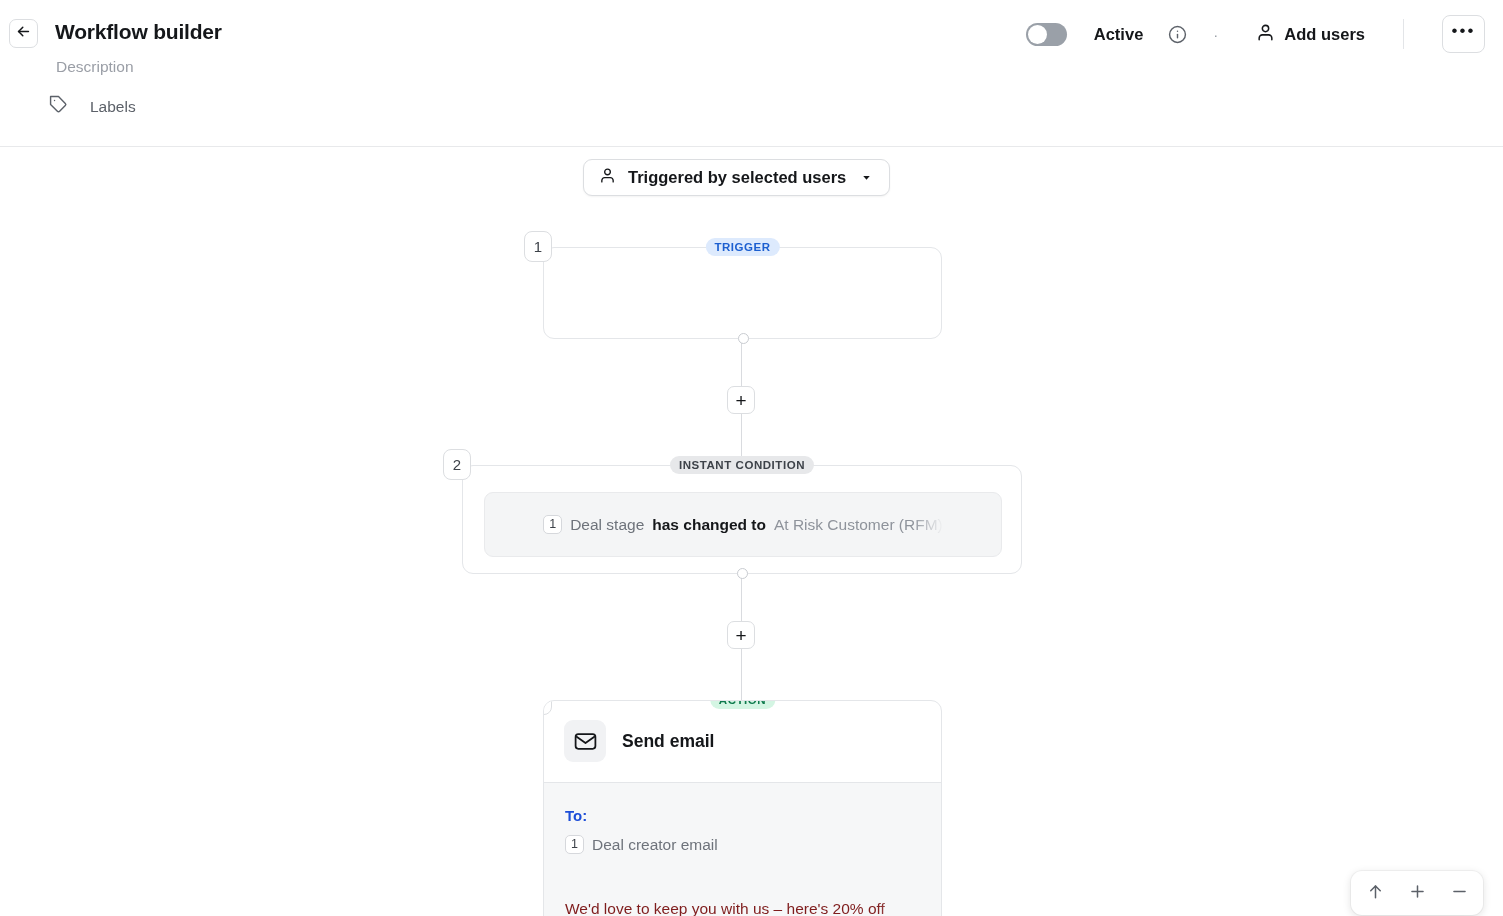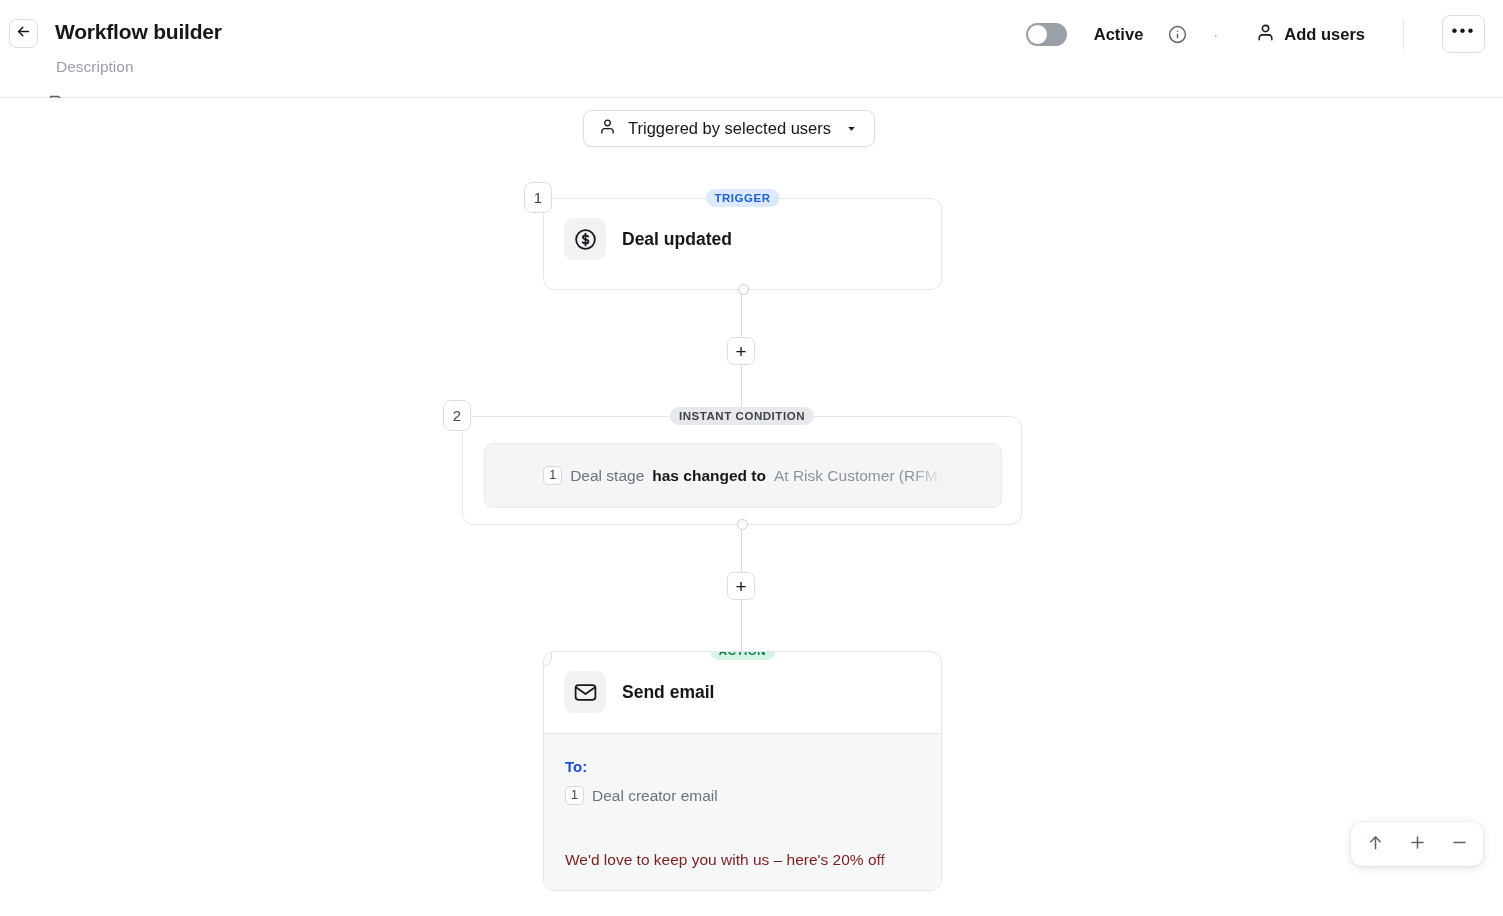--- a/index.html
+++ b/index.html
@@ -9,21 +9,21 @@
     overflow: hidden;
     background: #ffffff;
     font-family: "Liberation Sans", sans-serif;
     color: #15171a;
     -webkit-font-smoothing: antialiased;
   }
 
   
   .header {
     position: relative;
-    height: 98px;
+    height: 147px;
     border-bottom: 1px solid #e8e9eb;
     background: #ffffff;
   }
   .back-btn {
     position: absolute; left: 9px; top: 19px;
     width: 29px; height: 29px;
     border: 1px solid #dcdee1; border-radius: 7px;
     background: #fff;
     display: flex; align-items: center; justify-content: center;
     cursor: pointer;
@@ -84,21 +84,21 @@
     position: absolute; left: 583px; top: 139px - 127px;
     top: 12px;
     height: 37px;
     display: flex; align-items: center; gap: 12px;
     padding: 0 16px 0 15px;
     background: #fff;
     border: 1px solid #dcdee1; border-radius: 9px;
     box-shadow: 0 1px 2px rgba(20,22,26,0.05);
     cursor: pointer;
   }
-  .trigger-select .lbl { font-size: 16.5px; font-weight: normal; color: #15171a; }
+  .trigger-select .lbl { font-size: 16.5px; font-weight: bold; color: #15171a; }
 
   
   .node {
     position: absolute;
     border: 1px solid #e4e6e9;
     border-radius: 11px;
     background: #ffffff;
   }
   .step-num {
     position: absolute; left: -20px; top: -17px;
@@ -279,30 +279,20 @@
   </div>
 
   <div class="line-v" style="left:741px; top:427px; height:126px;"></div>
   <div class="plus-btn" style="left:727px; top:474px;">
     <span>+</span>
   </div>
 
   <div class="node" style="left:543px; top:100px; width:399px; height:92px;">
     <div class="step-num">1</div>
     <div class="badge trigger">TRIGGER</div>
-    <div class="node-head">
-      <div class="icon-tile">
-        <svg width="25" height="25" viewBox="0 0 24 24" fill="none" stroke="#15171a" stroke-width="1.7" stroke-linecap="round" stroke-linejoin="round">
-          <circle cx="12" cy="12" r="9"></circle>
-          <path d="M14.6 9.2c-.5-.7-1.5-1.1-2.6-1.1-1.5 0-2.5.7-2.5 1.8 0 1.1 1 1.6 2.6 1.9 1.7.3 2.7.9 2.7 2.1 0 1.2-1.1 1.9-2.7 1.9-1.3 0-2.3-.4-2.8-1.2"></path>
-          <line x1="12" y1="6.3" x2="12" y2="17.7"></line>
-        </svg>
-      </div>
-      <div class="node-title">Deal updated</div>
-    </div>
     <div class="connector-dot" style="left:194px; bottom:-6px;"></div>
   </div>
 
   <div class="node" style="left:462px; top:318px; width:560px; height:109px;">
     <div class="step-num">2</div>
     <div class="badge condition">INSTANT CONDITION</div>
     <div class="cond-box">
       <div class="cond-row">
         <span class="chip">1</span>
         <span class="t-gray">Deal stage</span>

